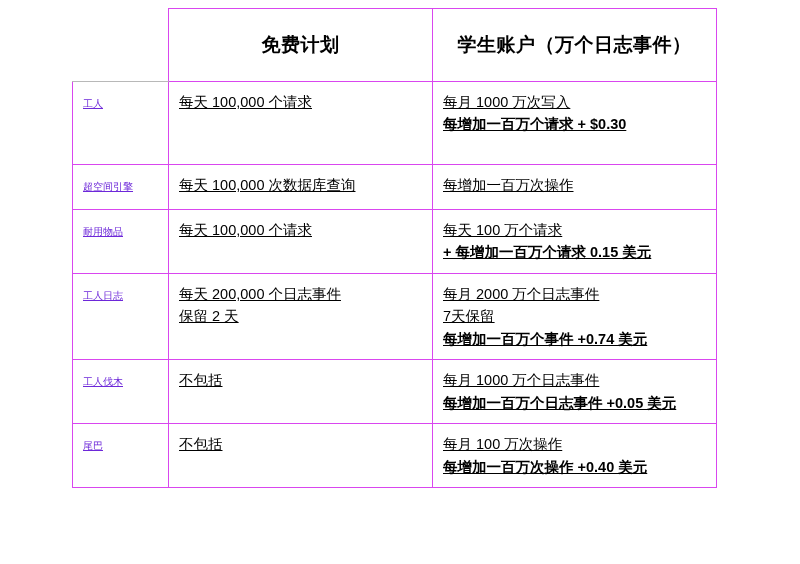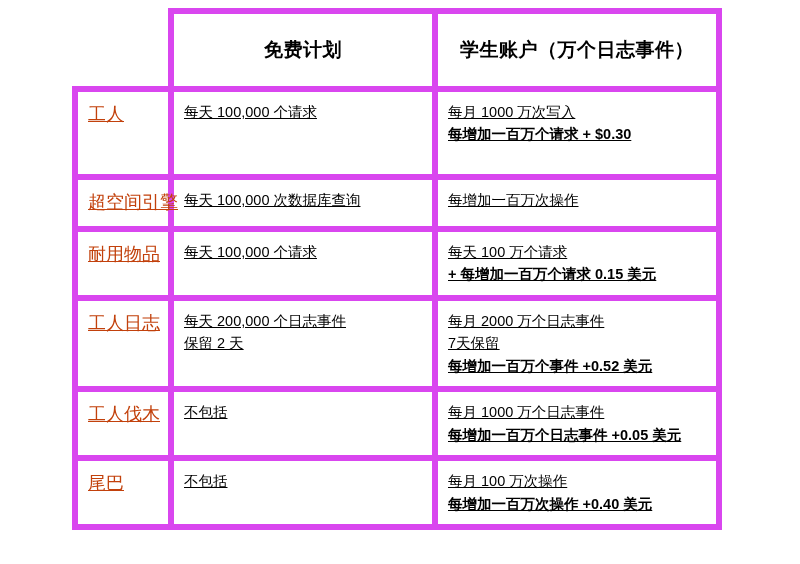--- a/index.html
+++ b/index.html
@@ -26,44 +26,44 @@
     top: 8px;
     width: 644px;
     border-collapse: collapse;
     table-layout: fixed;
   }
   table.pricing col.c-feature { width: 96px; }
   table.pricing col.c-free { width: 264px; }
   table.pricing col.c-paid { width: 284px; }
 
   table.pricing th, table.pricing td {
-    border: 6px solid #d946ef;
+    border: 1px solid #d946ef;
     vertical-align: top;
     padding: 9px 8px 9px 10px;
     font-size: 14.5px;
     line-height: 1.55;
   }
   table.pricing thead th {
     text-align: center;
     vertical-align: middle;
     font-size: 19px;
     font-weight: bold;
     padding: 14px 6px;
     height: 44px;
     letter-spacing: 0.5px;
   }
   table.pricing thead th.blank {
     border-top: 1px solid #ffffff;
     border-left: 1px solid #ffffff;
     border-bottom: 1px solid #b8b8b8;
   }
   .feature-link {
-    color: #c2410c;
+    color: #6d28d9;
     text-decoration: underline;
-    font-size: 18px;
+    font-size: 10px;
     font-weight: normal;
     cursor: pointer;
     white-space: nowrap;
   }
   td.feature-cell {
     padding-top: 10px;
   }
   .line { display: block; text-decoration: underline; }
   .bold { font-weight: bold; }
   .row-tall td { height: 64px; }
@@ -119,21 +119,21 @@
         </tr>
         <tr class="row-mid">
           <td class="feature-cell"><span class="feature-link">工人日志</span></td>
           <td>
             <span class="line">每天 200,000 个日志事件</span>
             <span class="line">保留 2 天</span>
           </td>
           <td>
             <span class="line">每月 2000 万个日志事件</span>
             <span class="line">7天保留</span>
-            <span class="line bold">每增加一百万个事件 +0.52 美元</span>
+            <span class="line bold">每增加一百万个事件 +0.74 美元</span>
           </td>
         </tr>
         <tr class="row-mid">
           <td class="feature-cell"><span class="feature-link">工人伐木</span></td>
           <td>
             <span class="line">不包括</span>
           </td>
           <td>
             <span class="line">每月 1000 万个日志事件</span>
             <span class="line bold">每增加一百万个日志事件 +0.05 美元</span>

